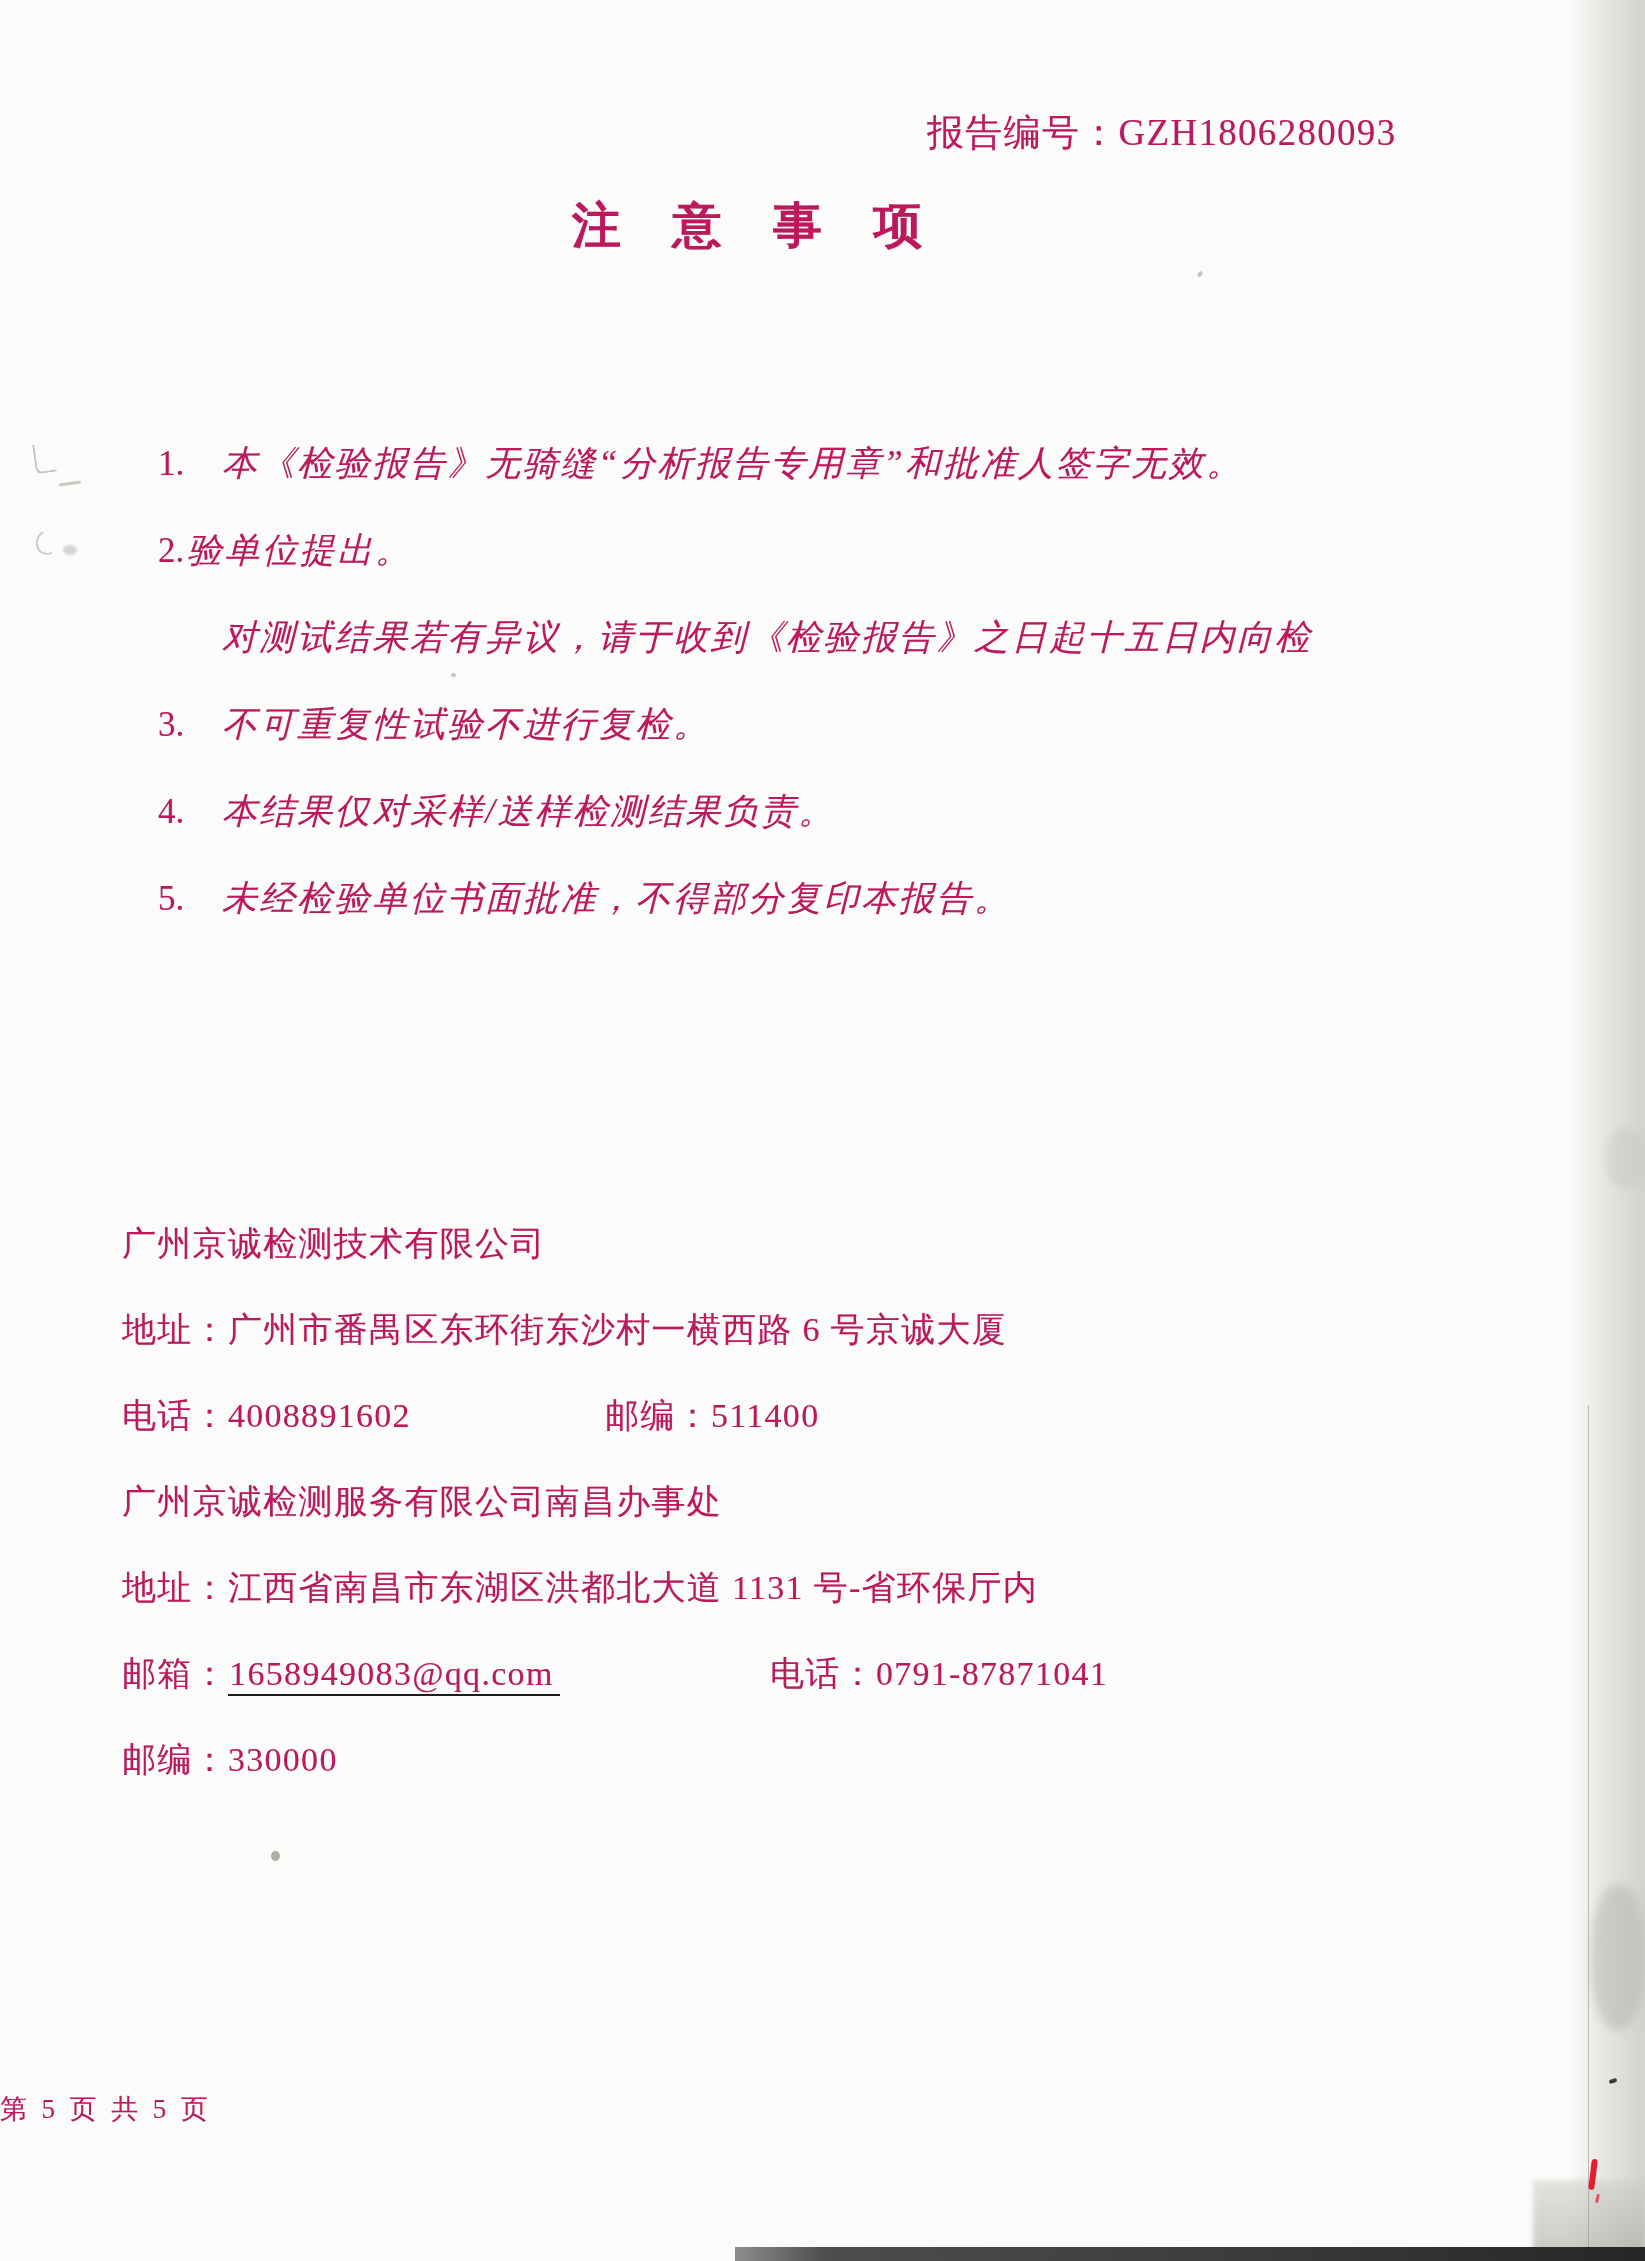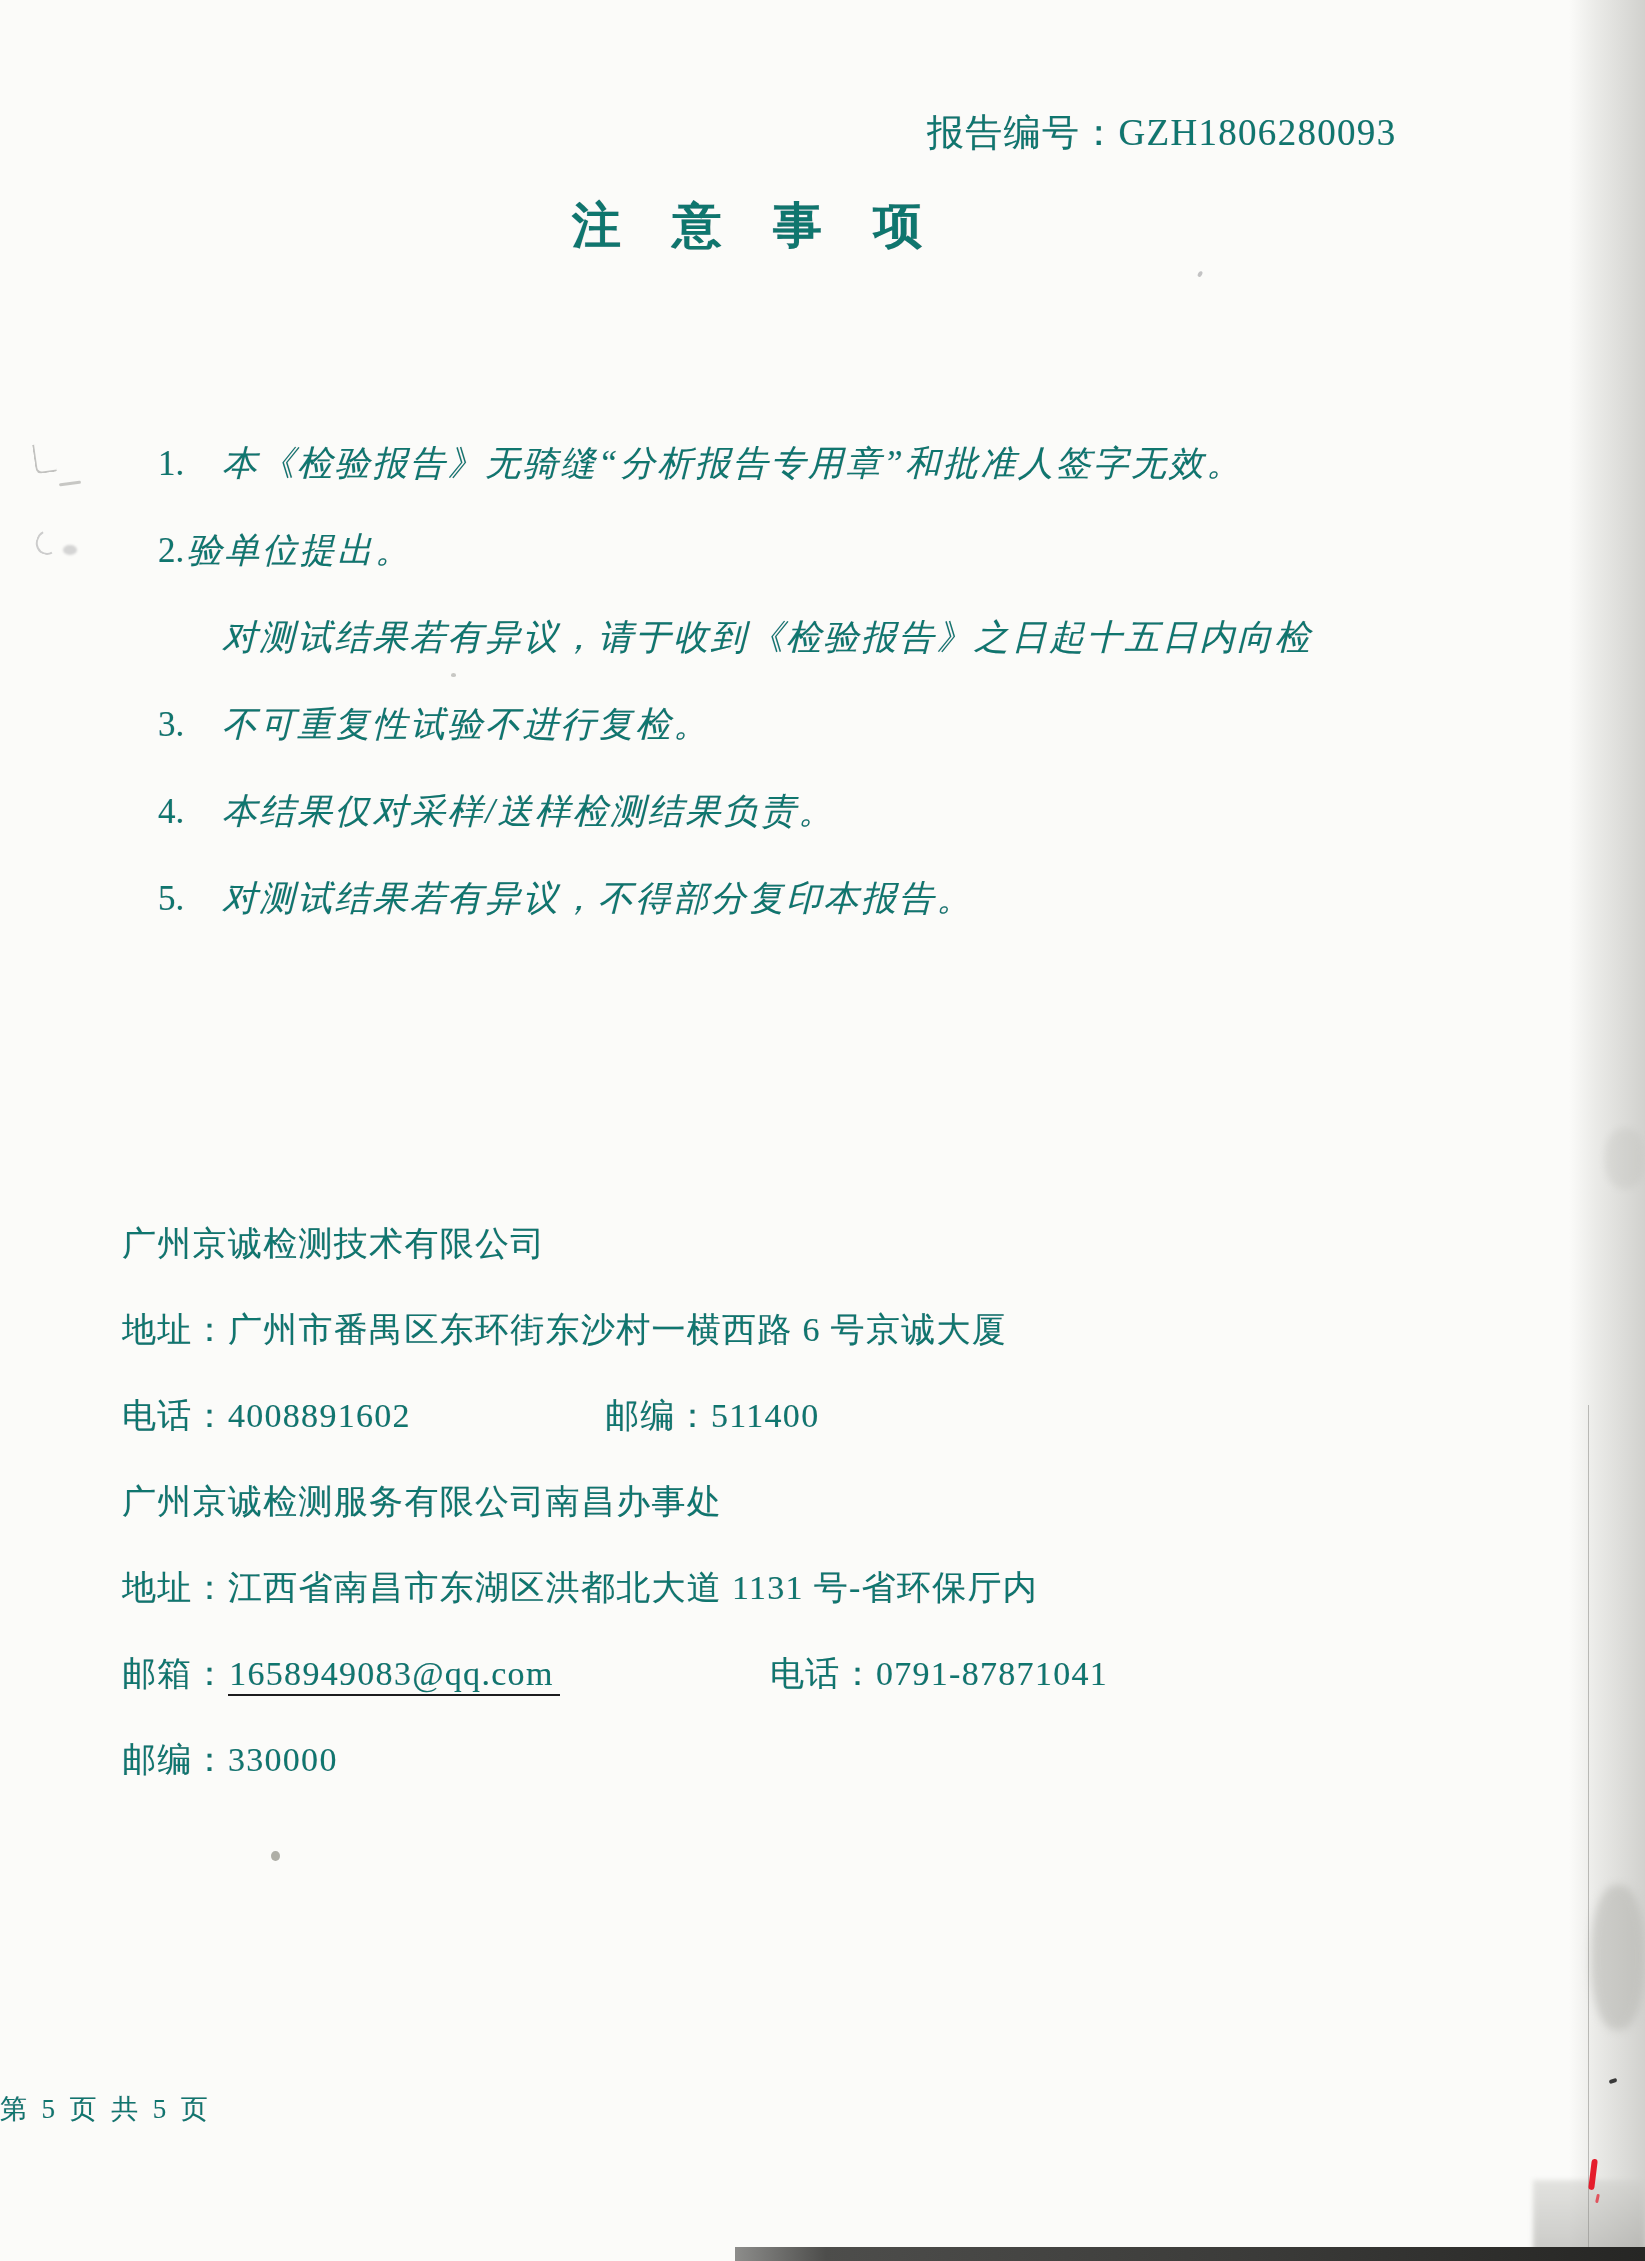--- a/index.html
+++ b/index.html
@@ -5,21 +5,21 @@
   html,body{margin:0;padding:0;background:#e9e9e7;}
   .page{
     position:relative;
     width:1645px;height:2261px;
     background:#fbfbf9;
     overflow:hidden;
     font-family:"Liberation Serif","DejaVu Serif",serif;
     color:#1b1b1d;
   }
   .ink{
-    color:#0f766e;
+    color:#be185d;
     text-shadow:0.4px 0 0 rgba(190,60,50,0.18), -0.4px 0 0 rgba(50,70,190,0.18);
   }
   
   .report-no{
     position:absolute;left:927px;top:108px;
     font-size:37px;letter-spacing:1.3px;font-weight:500;white-space:nowrap;
   }
   
   .doc-title{
     position:absolute;left:572px;top:193px;
@@ -154,21 +154,21 @@
     </div>
     <div class="note">
       <span class="note-num ink">4.</span>
       <div class="note-lines">
         <div class="note-line ink">本结果仅对采样/送样检测结果负责。</div>
       </div>
     </div>
     <div class="note">
       <span class="note-num ink">5.</span>
       <div class="note-lines">
-        <div class="note-line ink">对测试结果若有异议，不得部分复印本报告。</div>
+        <div class="note-line ink">未经检验单位书面批准，不得部分复印本报告。</div>
       </div>
     </div>
   </div>
 
   <div class="company">
     <div class="co-row ink">广州京诚检测技术有限公司</div>
     <div class="co-row ink">地址：广州市番禺区东环街东沙村一横西路 6 号京诚大厦</div>
     <div class="co-row">
       <span class="ink">电话：4008891602</span>
       <span class="co-zip1 ink">邮编：511400</span>

